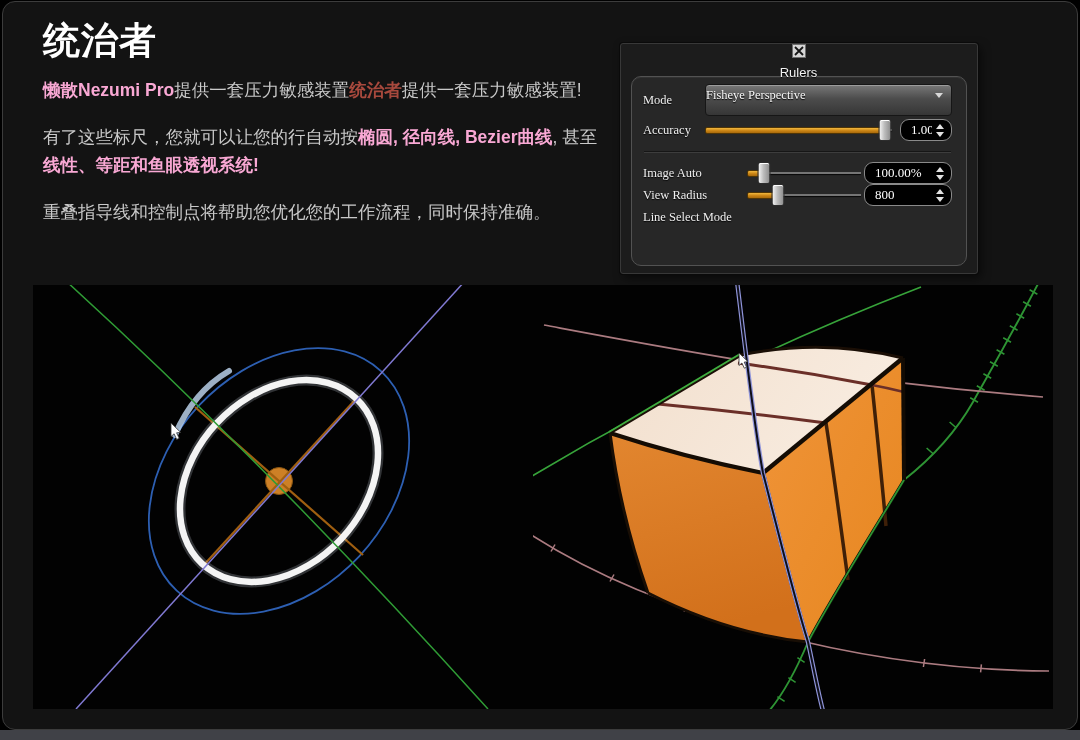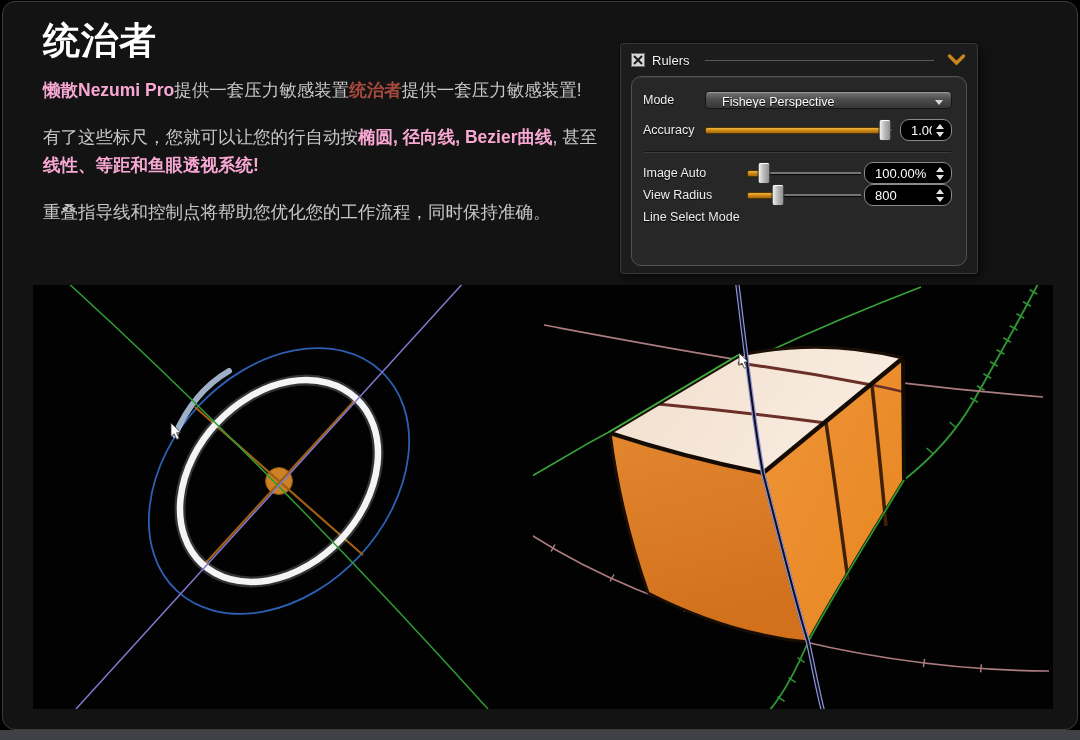--- a/index.html
+++ b/index.html
@@ -15,38 +15,38 @@
   .content h1 { font-size:37px; font-weight:700; color:#ffffff; line-height:1.25;
     margin-bottom:12px; letter-spacing:1px; }
   .content p { font-size:17.5px; line-height:1.6; margin-bottom:19px; }
   .seg-b { font-weight:700; color:#f9a8d4; }
   .seg-link { font-weight:600; color:#a8493d; }
 
   
   .panel { position:absolute; left:617px; top:41px; width:358px; height:231px;
     background:#1c1c1c; border:1px solid #383838; border-radius:3px;
     box-shadow:0 0 0 1px #0a0a0a, 3px 4px 10px rgba(0,0,0,.55); }
-  .phead { display:flex; align-items:center; height:32px; padding:0 11px 0 10px; gap:7px; }
+  .phead { display:flex; align-items:center; height:32px; padding:0 11px 0 10px; gap:7px;flex-direction:column; }
   .phead .cb { width:14px; height:14px; flex:0 0 auto; }
   .phead .ptitle { color:#f2f2f2; font-size:13px; text-shadow:0 1px 1px #000; }
   .phead .hline { flex:1; height:1px; background:#5a5a5a; margin:0 6px 0 8px; }
   .gbox { margin:0 10px; height:190px; background:#272727; border:1px solid #525252;
     border-radius:10px; box-shadow:inset 0 1px 0 rgba(255,255,255,.05);
-    padding:12px 14px 10px 11px; }
+    padding:12px 14px 10px 11px;font-family:Liberation Serif, serif; }
   .prow { display:flex; align-items:center; height:22px; }
   .prow .lbl { color:#efefef; font-size:12.5px; text-shadow:0 1px 1px #000; flex:0 0 auto; }
   .w61 { width:62px; } .w105 { width:105px; }
   .sep { height:2px; border-top:1px solid #161616; border-bottom:1px solid #3d3d3d;
     margin:10px 1px 9px; }
   .mt8 { margin-top:8px; } .mt7 { }
 
-  .dropdown { position:relative; height:18px; flex:1; border-radius:4px;
+  .dropdown { position:relative; height:32px; flex:1; border-radius:4px;
     background:linear-gradient(#787878,#4c4c4c 46%,#363636);
     border:1px solid #161616; box-shadow:inset 0 1px 0 rgba(255,255,255,.28);
-    color:#fafafa; font-size:12.5px; line-height:20px; padding-left:16px;
+    color:#fafafa; font-size:12.5px; line-height:20px; padding-left:0;
     text-shadow:0 1px 1px #000; white-space:nowrap; overflow:hidden; }
   .dropdown .dd-arrow { position:absolute; right:8px; top:8px; width:0; height:0;
     border-left:4.5px solid transparent; border-right:4.5px solid transparent;
     border-top:5px solid #d8d8d8; }
 
   .slider { position:relative; height:22px; }
   .sl-acc { width:188px; margin-left:9px; }
   .sl-sm  { width:115px; margin-left:42px; }
   .track-line { position:absolute; left:1px; right:1px; top:10px; height:2px;
     background:#757575; box-shadow:0 1px 1px rgba(0,0,0,.8); }

